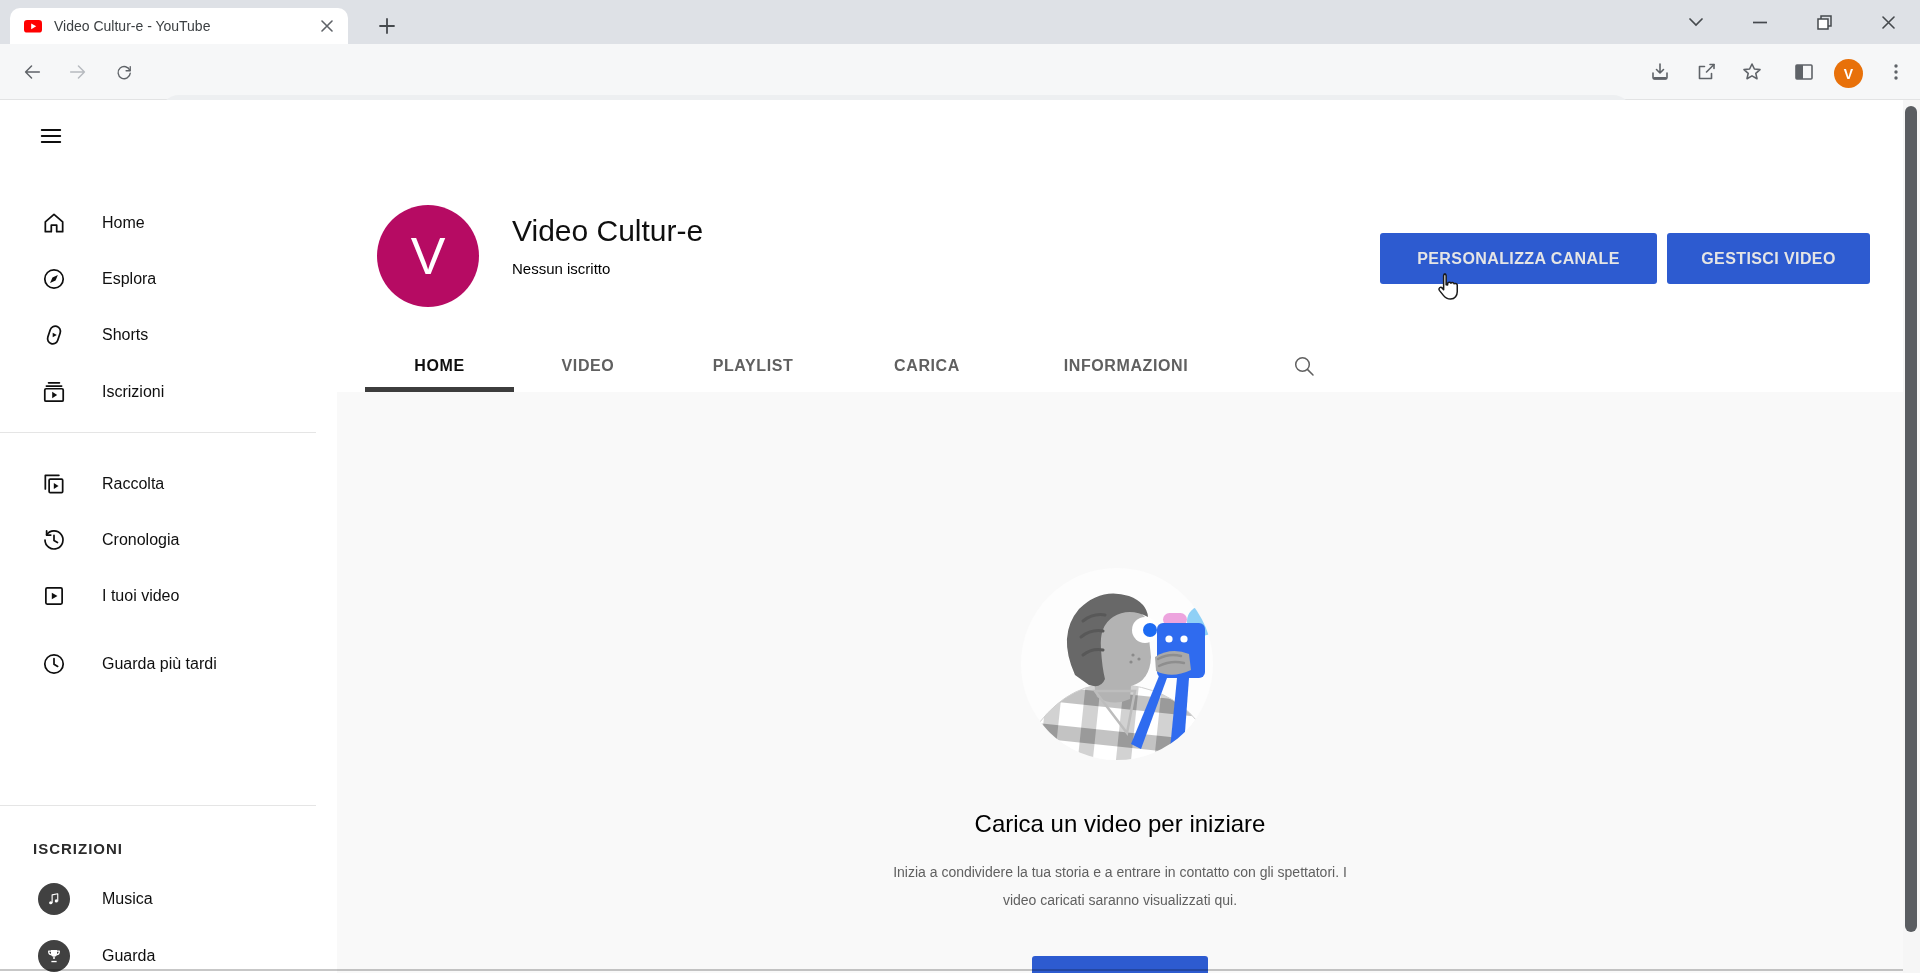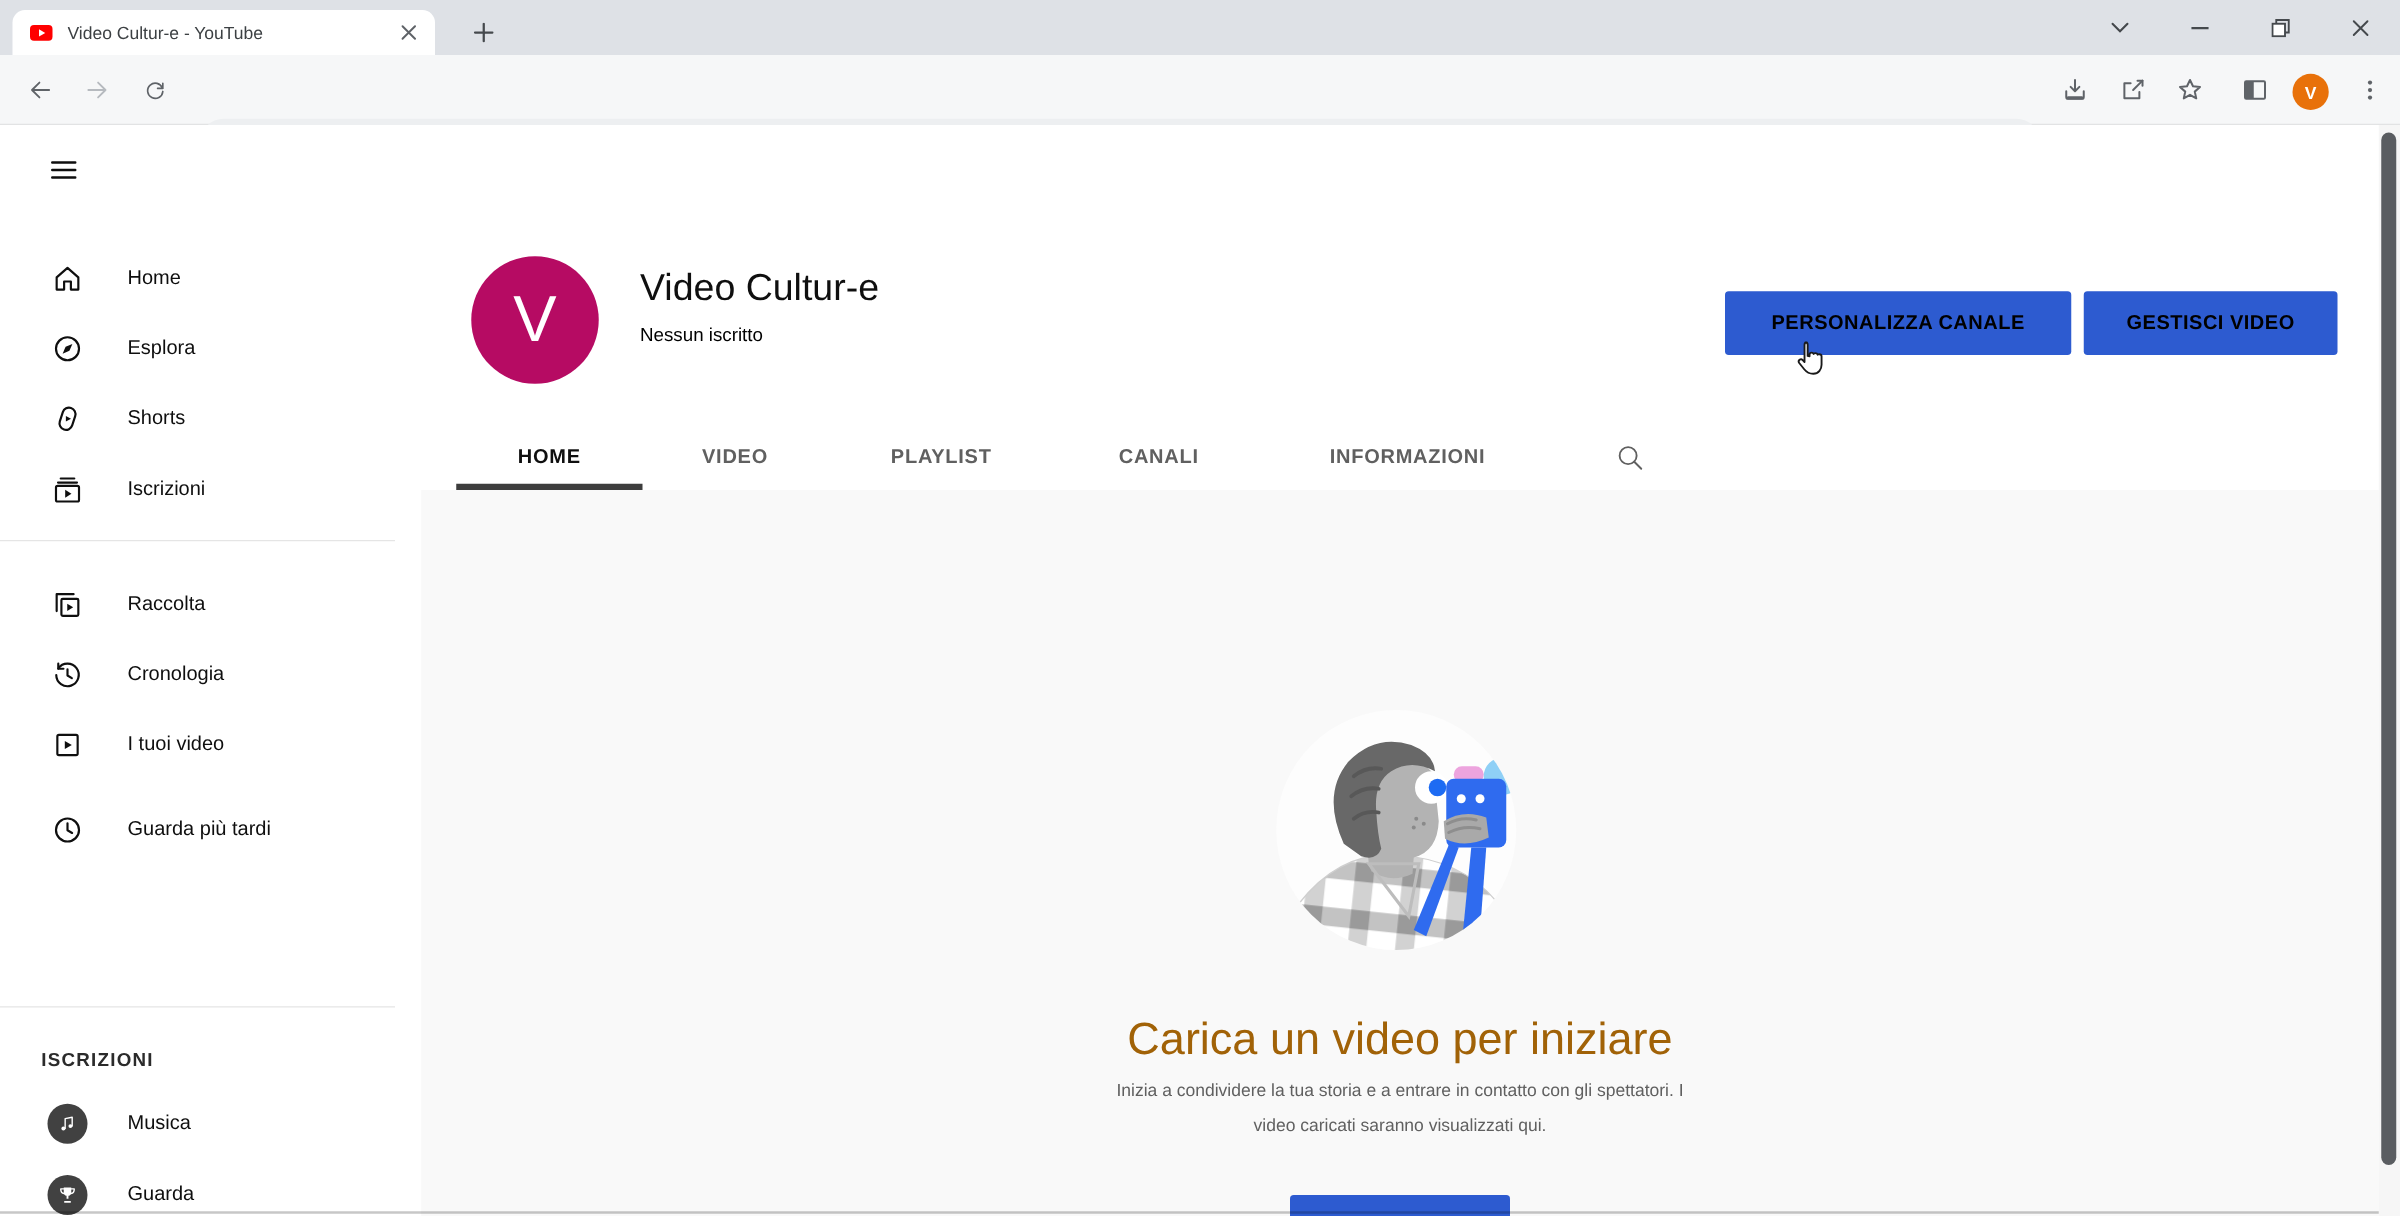--- a/index.html
+++ b/index.html
@@ -69,38 +69,38 @@
   .sub-avatar svg { fill:none; stroke:#fff; stroke-width:1.5; stroke-linecap:round; stroke-linejoin:round; }
   .sub-avatar svg .f { fill:#fff; stroke:none; }
   .side-item .label-sub { margin-left:32px; font-size:16px; color:#0f0f0f; }
 
   
   .channel-header { position:absolute; left:337px; top:172px; width:1566px; height:220px; background:#fff; }
   .channel-avatar { position:absolute; left:40px; top:33px; width:102px; height:102px; border-radius:50%;
                     color:#fff; font-size:52px; display:flex; align-items:center; justify-content:center; }
   .channel-name { position:absolute; left:175px; top:42px; font-size:30px; color:#0f0f0f; }
   .channel-subs { position:absolute; left:175px; top:88px; font-size:15px; color:#000000; }
-  .btn-blue { position:absolute; top:61px; height:51px; border:none; border-radius:3px; color:#000000;
+  .btn-blue { position:absolute; top:61px; height:51px; border:none; border-radius:3px; color:#e5e5e5;
               font-family:"Liberation Sans",sans-serif; font-size:16px; font-weight:bold; letter-spacing:0.4px; }
   .btn-customize { left:1043px; width:277px; }
   .btn-manage { left:1330px; width:203px; }
   .tabs-row { position:absolute; left:28px; bottom:0; height:52px; display:flex; align-items:center; }
   .tab-item { height:52px; display:flex; align-items:center; justify-content:center; font-size:16px;
               letter-spacing:0.6px; color:#606060; position:relative; font-weight:bold; }
   .tab-item:nth-child(1){ width:149px; } .tab-item:nth-child(2){ width:148px; }
   .tab-item:nth-child(3){ width:182px; } .tab-item:nth-child(4){ width:166px; }
   .tab-item:nth-child(5){ width:232px; }
   .tab-item.active { color:#0f0f0f; }
   .tab-item.active::after { content:""; position:absolute; left:0; bottom:0; width:100%; height:5px; background:#3d3d3d; }
   .tabs-search { margin-left:50px; width:24px; height:24px; color:#606060; }
 
   
   .content { position:absolute; left:337px; top:392px; width:1566px; height:581px; background:#f9f9f9; }
   .illustration { position:absolute; left:680px; top:171px; width:200px; height:200px; }
-  .empty-title { position:absolute; left:0; top:418px; width:1566px; text-align:center; font-size:36px; color:#a16207; }
+  .empty-title { position:absolute; left:0; top:418px; width:1566px; text-align:center; font-size:24px; color:#000000; }
   .empty-desc { position:absolute; left:0; top:466px; width:1566px; text-align:center; font-size:14px;
                 line-height:28px; color:#606060; }
   .btn-upload { position:absolute; left:695px; top:564px; width:176px; height:48px; border:none; border-radius:3px;
                 color:#fff; font-family:"Liberation Sans",sans-serif; font-size:16px; font-weight:bold; letter-spacing:0.4px; }
 
   
   .scrollbar { position:absolute; left:1903px; top:100px; width:17px; height:873px; background:#f6f6f6; }
   .scroll-thumb { position:absolute; left:2px; top:6px; width:12px; height:826px; border-radius:6px; background:#5a5d61; }
 
   .bottom-line { position:absolute; left:0; top:969px; width:1903px; height:2px; background:rgba(0,0,0,0.22); }
@@ -382,21 +382,21 @@
     </div>
     <div class="channel-name">Video Cultur-e</div>
     <div class="channel-subs">Nessun iscritto</div>
     <button class="btn-blue btn-customize" style="background:#2d5bd0">PERSONALIZZA CANALE</button>
     <button class="btn-blue btn-manage" style="background:#2d5bd0">GESTISCI VIDEO</button>
 
     <div class="tabs-row">
       <div class="tab-item active">HOME</div>
       <div class="tab-item">VIDEO</div>
       <div class="tab-item">PLAYLIST</div>
-      <div class="tab-item">CANALI</div>
+      <div class="tab-item">CARICA</div>
       <div class="tab-item">INFORMAZIONI</div>
       <div class="tabs-search">
         <svg width="24" height="24" viewBox="0 0 24 24" fill="none" stroke="currentColor" stroke-width="1.5">
             <circle cx="10.5" cy="10.5" r="6.8"></circle>
             <path d="M15.4 15.4L21 21" stroke-linecap="round"></path>
           </svg>
       </div>
     </div>
   </div>
 

